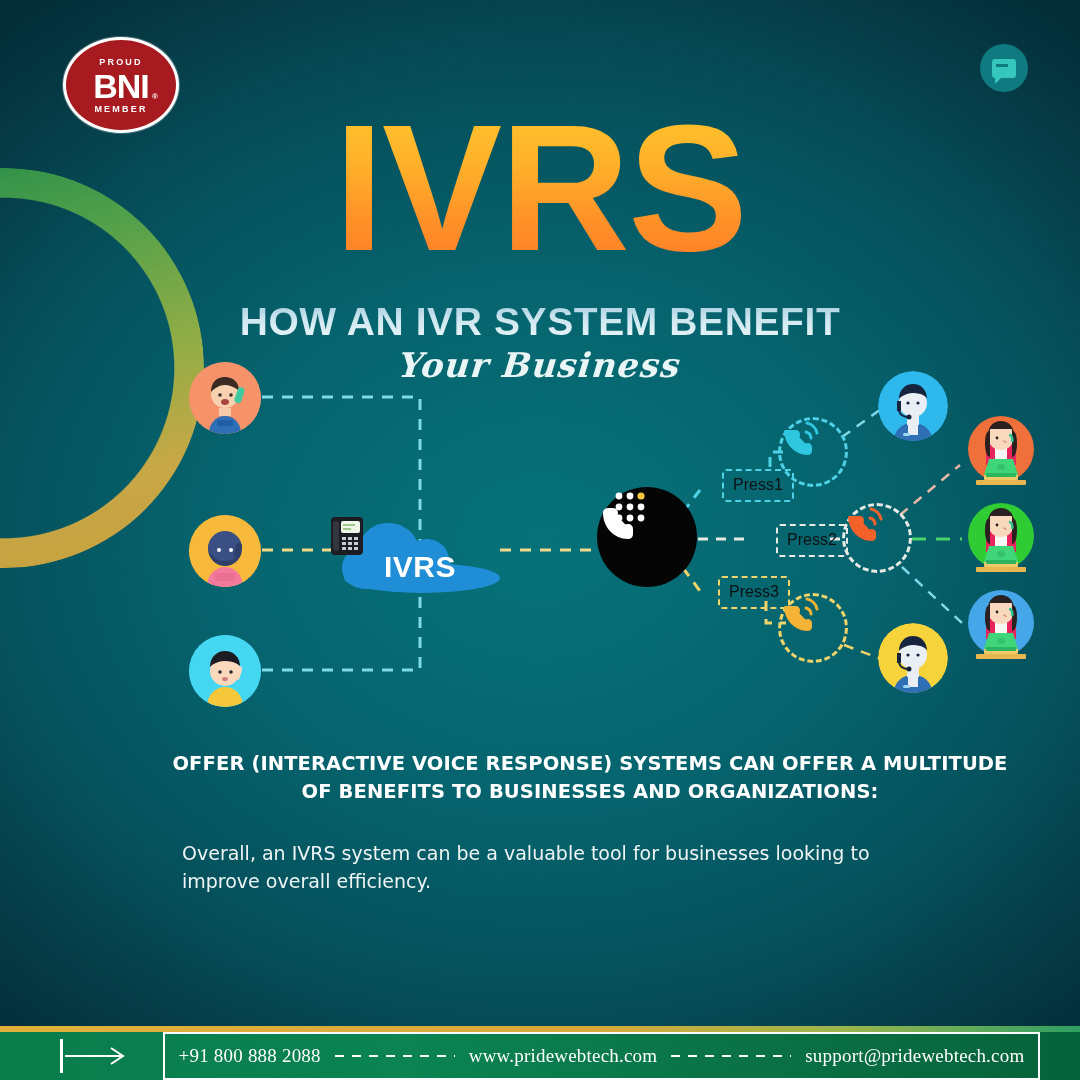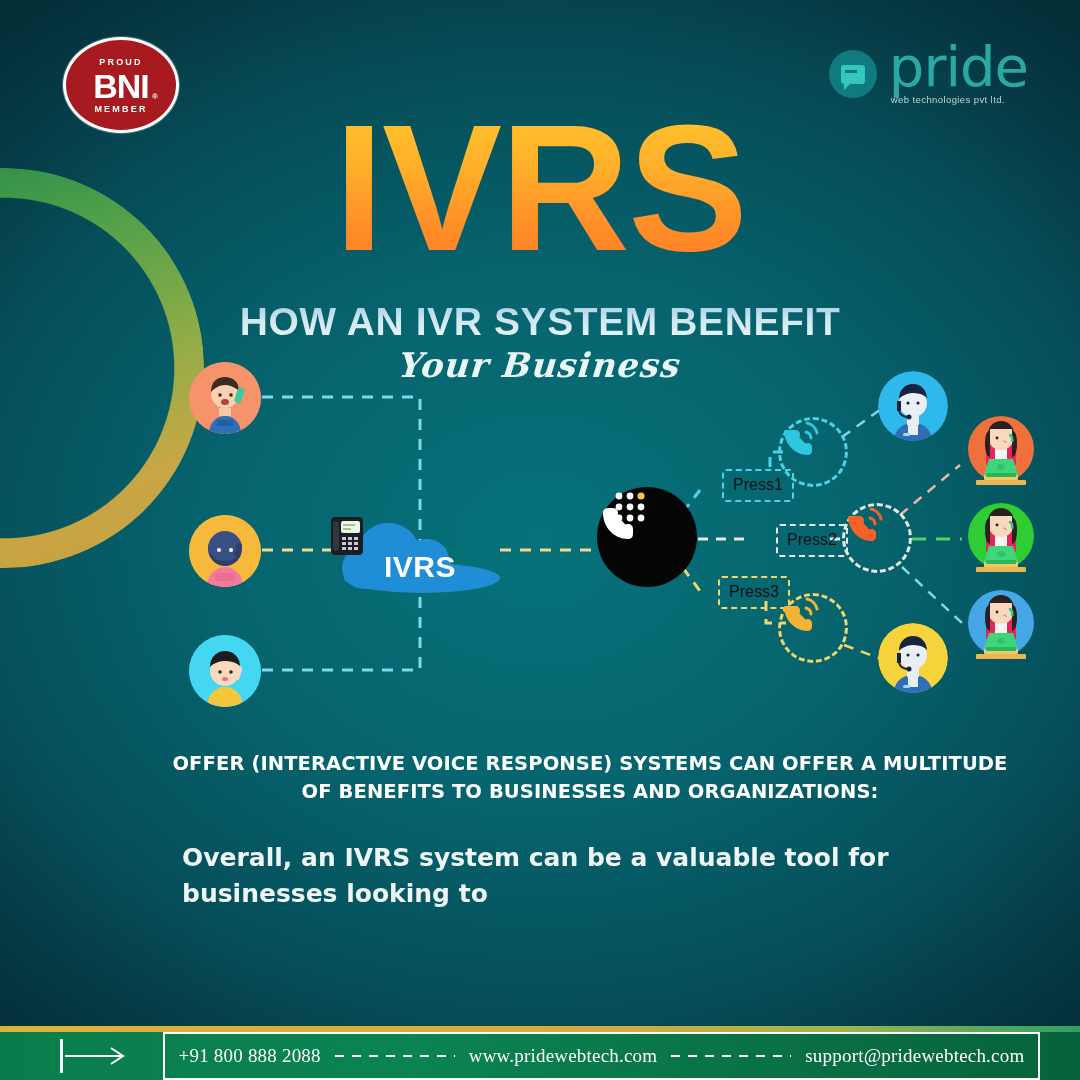--- a/index.html
+++ b/index.html
@@ -169,21 +169,21 @@
   
   .body-head{
     position:absolute; left:160px; top:750px; width:860px;
     text-align:center; color:#ffffff;
     font-size:19.5px; font-weight:600; line-height:1.42; letter-spacing:.1px;
     font-family:"DejaVu Sans", sans-serif;
   }
   .body-copy{
     position:absolute; left:182px; top:840px; width:800px;
     color:#eef5f4;
-    font-size:25px; line-height:1.45; font-weight:700;
+    font-size:19px; line-height:1.45; font-weight:400;
     font-family:"DejaVu Sans", sans-serif;
   }
 
   
   .footer-top{
     position:absolute; left:0; bottom:48px; width:1080px; height:6px;
     background:linear-gradient(90deg,#e0b13a 0%, #d8a93a 55%, #9ab64d 78%, #2f9f63 100%);
   }
   .footer{
     position:absolute; left:0; bottom:0; width:1080px; height:48px;
@@ -220,24 +220,20 @@
   <div class="bni-top">PROUD</div>
   <div class="bni-mid">
     <span>BNI</span><sup>®</sup>
   </div>
   <div class="bni-bot">MEMBER</div>
 </div>
 
 <div class="pride">
   <div class="pride-mark">
     <div class="pride-bubble"></div>
-  </div>
-  <div class="pride-word">
-    <div class="pride-name">pride</div>
-    <div class="pride-sub">web technologies pvt ltd.</div>
   </div>
 </div>
 
 <div class="title-ivrs">IVRS</div>
 <div class="subtitle">HOW AN IVR SYSTEM BENEFIT</div>
 <div class="subtitle-script">Your Business</div>
 
 <div class="diagram">
 
   <svg width="1080" height="355" viewBox="0 0 1080 355">
@@ -467,20 +463,21 @@
       <path d="M27 46h24l5 16H22z" fill="#3fd67a"></path>
       <rect x="24" y="60" width="30" height="4" rx="1" fill="#2bb55f"></rect>
       <ellipse cx="39" cy="54" rx="4" ry="3" fill="#35c16c"></ellipse>
     </svg>
   </div>
 </div>
 
 <div class="body-head">OFFER (INTERACTIVE VOICE RESPONSE) SYSTEMS CAN OFFER A MULTITUDE OF BENEFITS TO BUSINESSES AND ORGANIZATIONS:</div>
 <div class="body-copy">
   <div>Overall, an IVRS system can be a valuable tool for businesses looking to</div>
+  <div>improve overall efficiency.</div>
 </div>
 
 <div class="footer-top"></div>
 <div class="footer">
   <div class="footer-bar"></div>
   <div class="footer-arrow">
     <svg width="70" height="24" viewBox="0 0 70 24">
       <path d="M0 12 H58 M46 4 L58 12 L46 20" fill="none" stroke="#ffffff" stroke-width="2"></path>
     </svg>
   </div>

